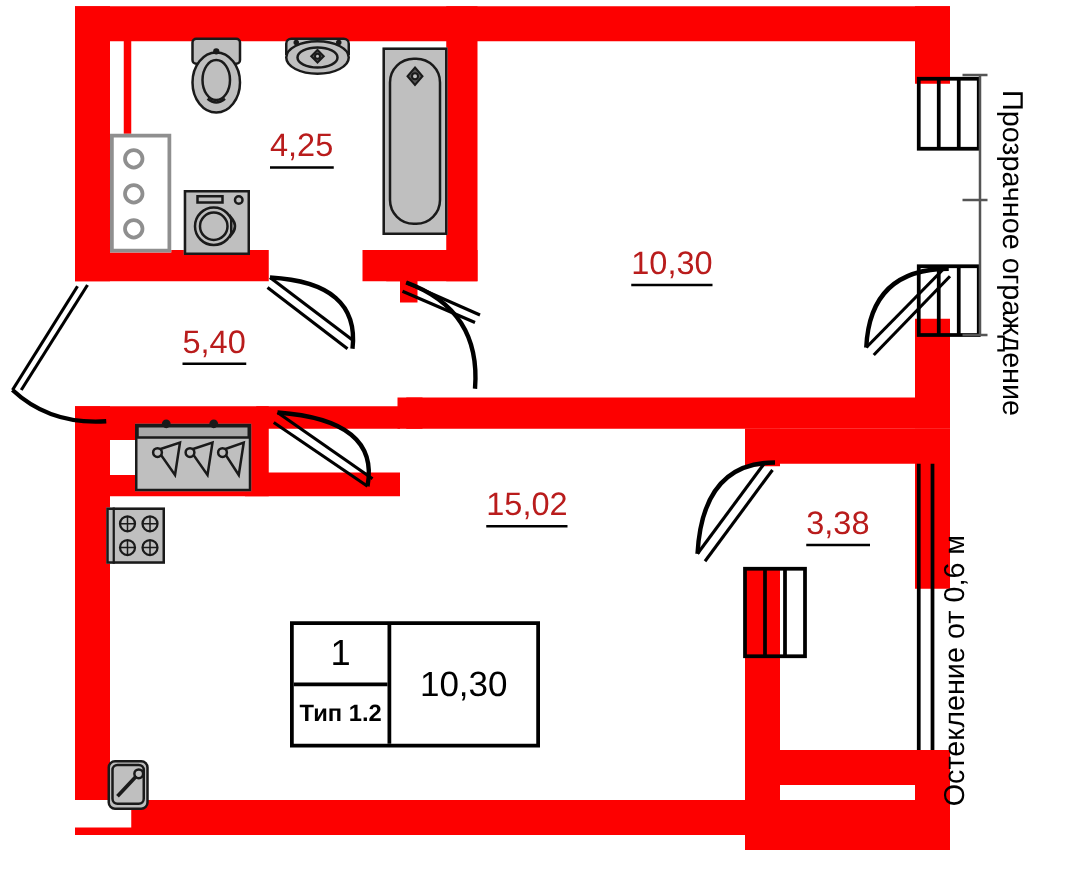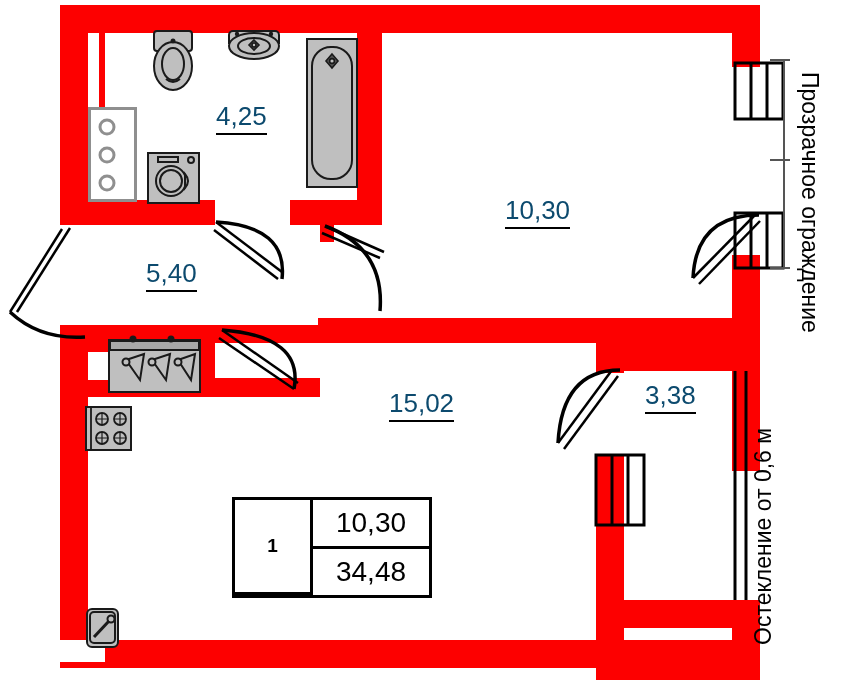--- a/index.html
+++ b/index.html
@@ -11,21 +11,21 @@
     overflow:hidden;
   }
   .wall{position:absolute;background:#fd0000;}
   .white{position:absolute;background:#ffffff;}
   .pipe{position:absolute;background:#fd0000;}
   .fixture{position:absolute;background:#bfbfbf;border:2px solid #1a1a1a;box-sizing:border-box;}
   .fixture-white{position:absolute;background:#ffffff;border:3px solid #8f8f8f;box-sizing:border-box;}
   .area-label{
     position:absolute;
     font-size:26px;
-    color:#0c4a6e;
+    color:#b91c1c;
     white-space:nowrap;
     border-bottom:2px solid #000000;
     padding-bottom:1px;
     letter-spacing:0px;
   }
   .vtext{
     position:absolute;
     font-size:23px;
     color:#000;
     white-space:nowrap;
@@ -256,28 +256,28 @@
       <line x1="770" y1="60" x2="790" y2="60"></line>
       <line x1="770" y1="268" x2="790" y2="268"></line>
       <line x1="770" y1="160" x2="790" y2="160"></line>
     </g>
   </svg>
 
   <div class="area-label" style="left:216px;top:101px;">4,25</div>
   <div class="area-label" style="left:505px;top:195px;">10,30</div>
   <div class="area-label" style="left:146px;top:258px;">5,40</div>
   <div class="area-label" style="left:389px;top:388px;">15,02</div>
-  <div class="area-label" style="left:645px;top:380px;">3,38</div>
+  <div class="area-label" style="left:645px;top:403px;">3,38</div>
 
   <div class="vtext" style="left:823px;top:72px;transform:rotate(90deg);">Прозрачное ограждение</div>
   <div class="vtext" style="left:750px;top:645px;transform:rotate(-90deg);">Остекление от 0,6 м</div>
 
   <div id="info-table">
     <div id="info-left">
       <div class="cell">1</div>
+      <div class="cell">Тип 1.2</div>
     </div>
     <div id="info-right">
       <div class="cell">10,30</div>
-      <div class="cell">34,48</div>
     </div>
   </div>
 
 </div>
 
 </body></html>

